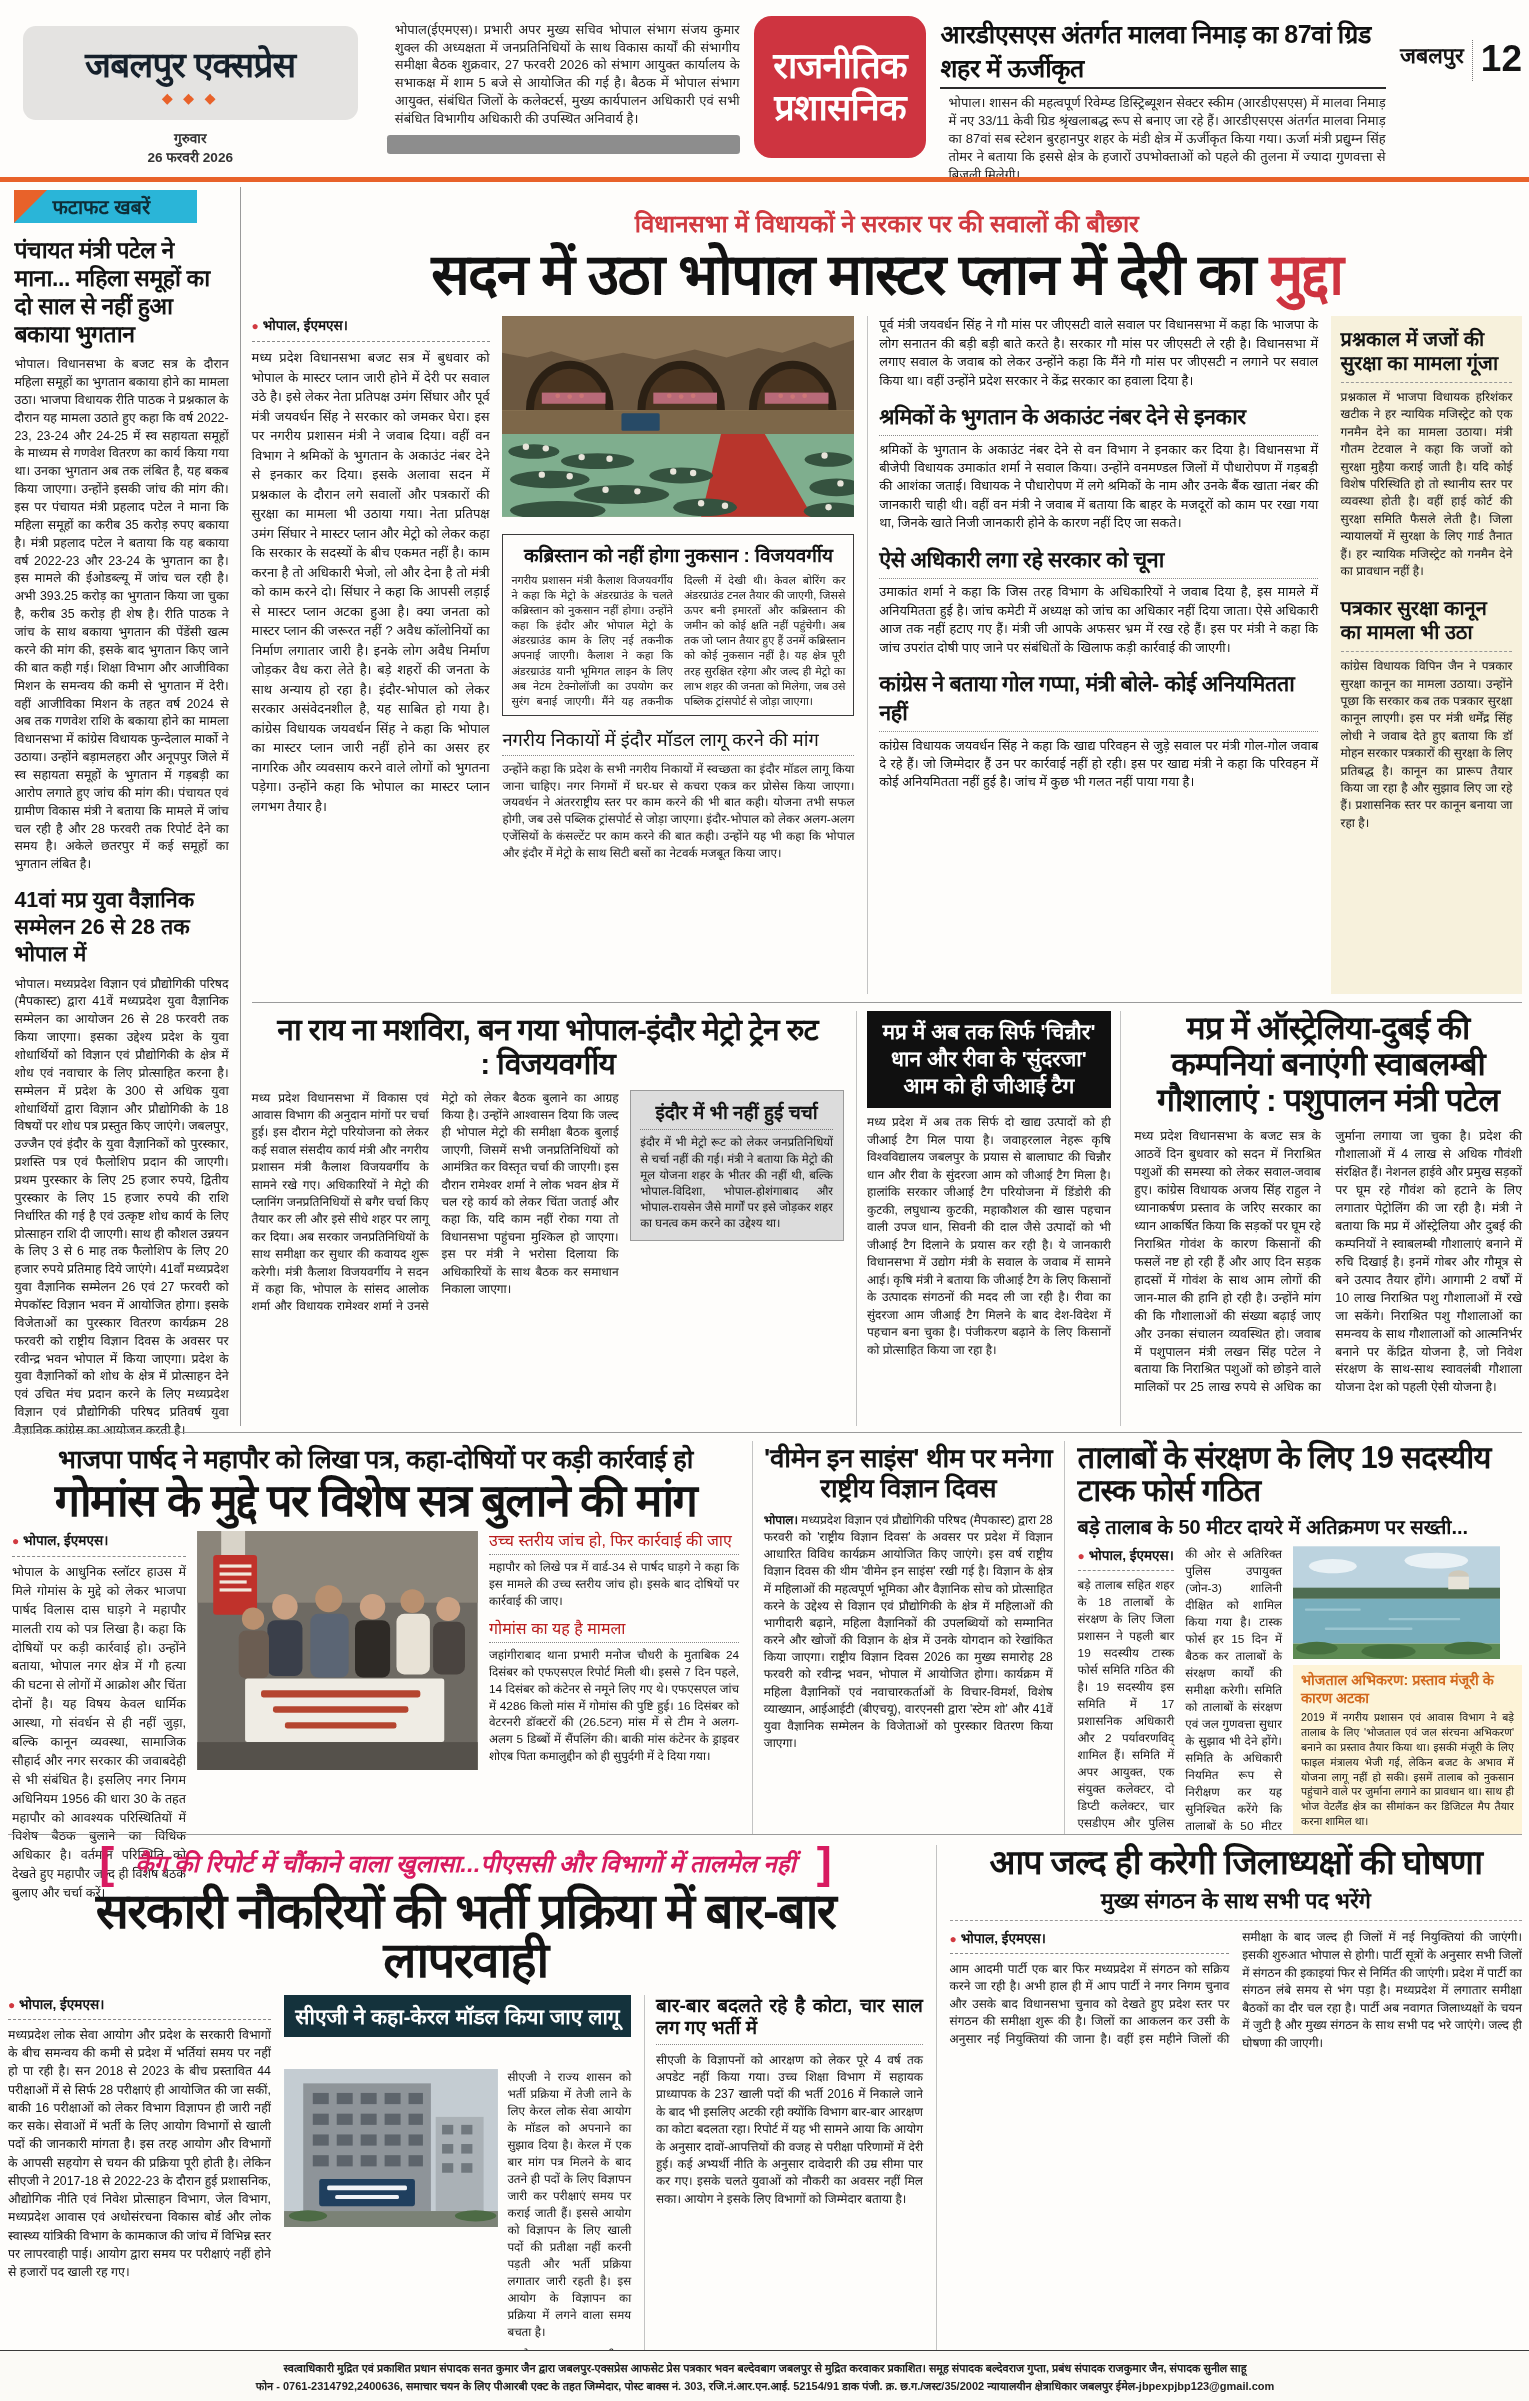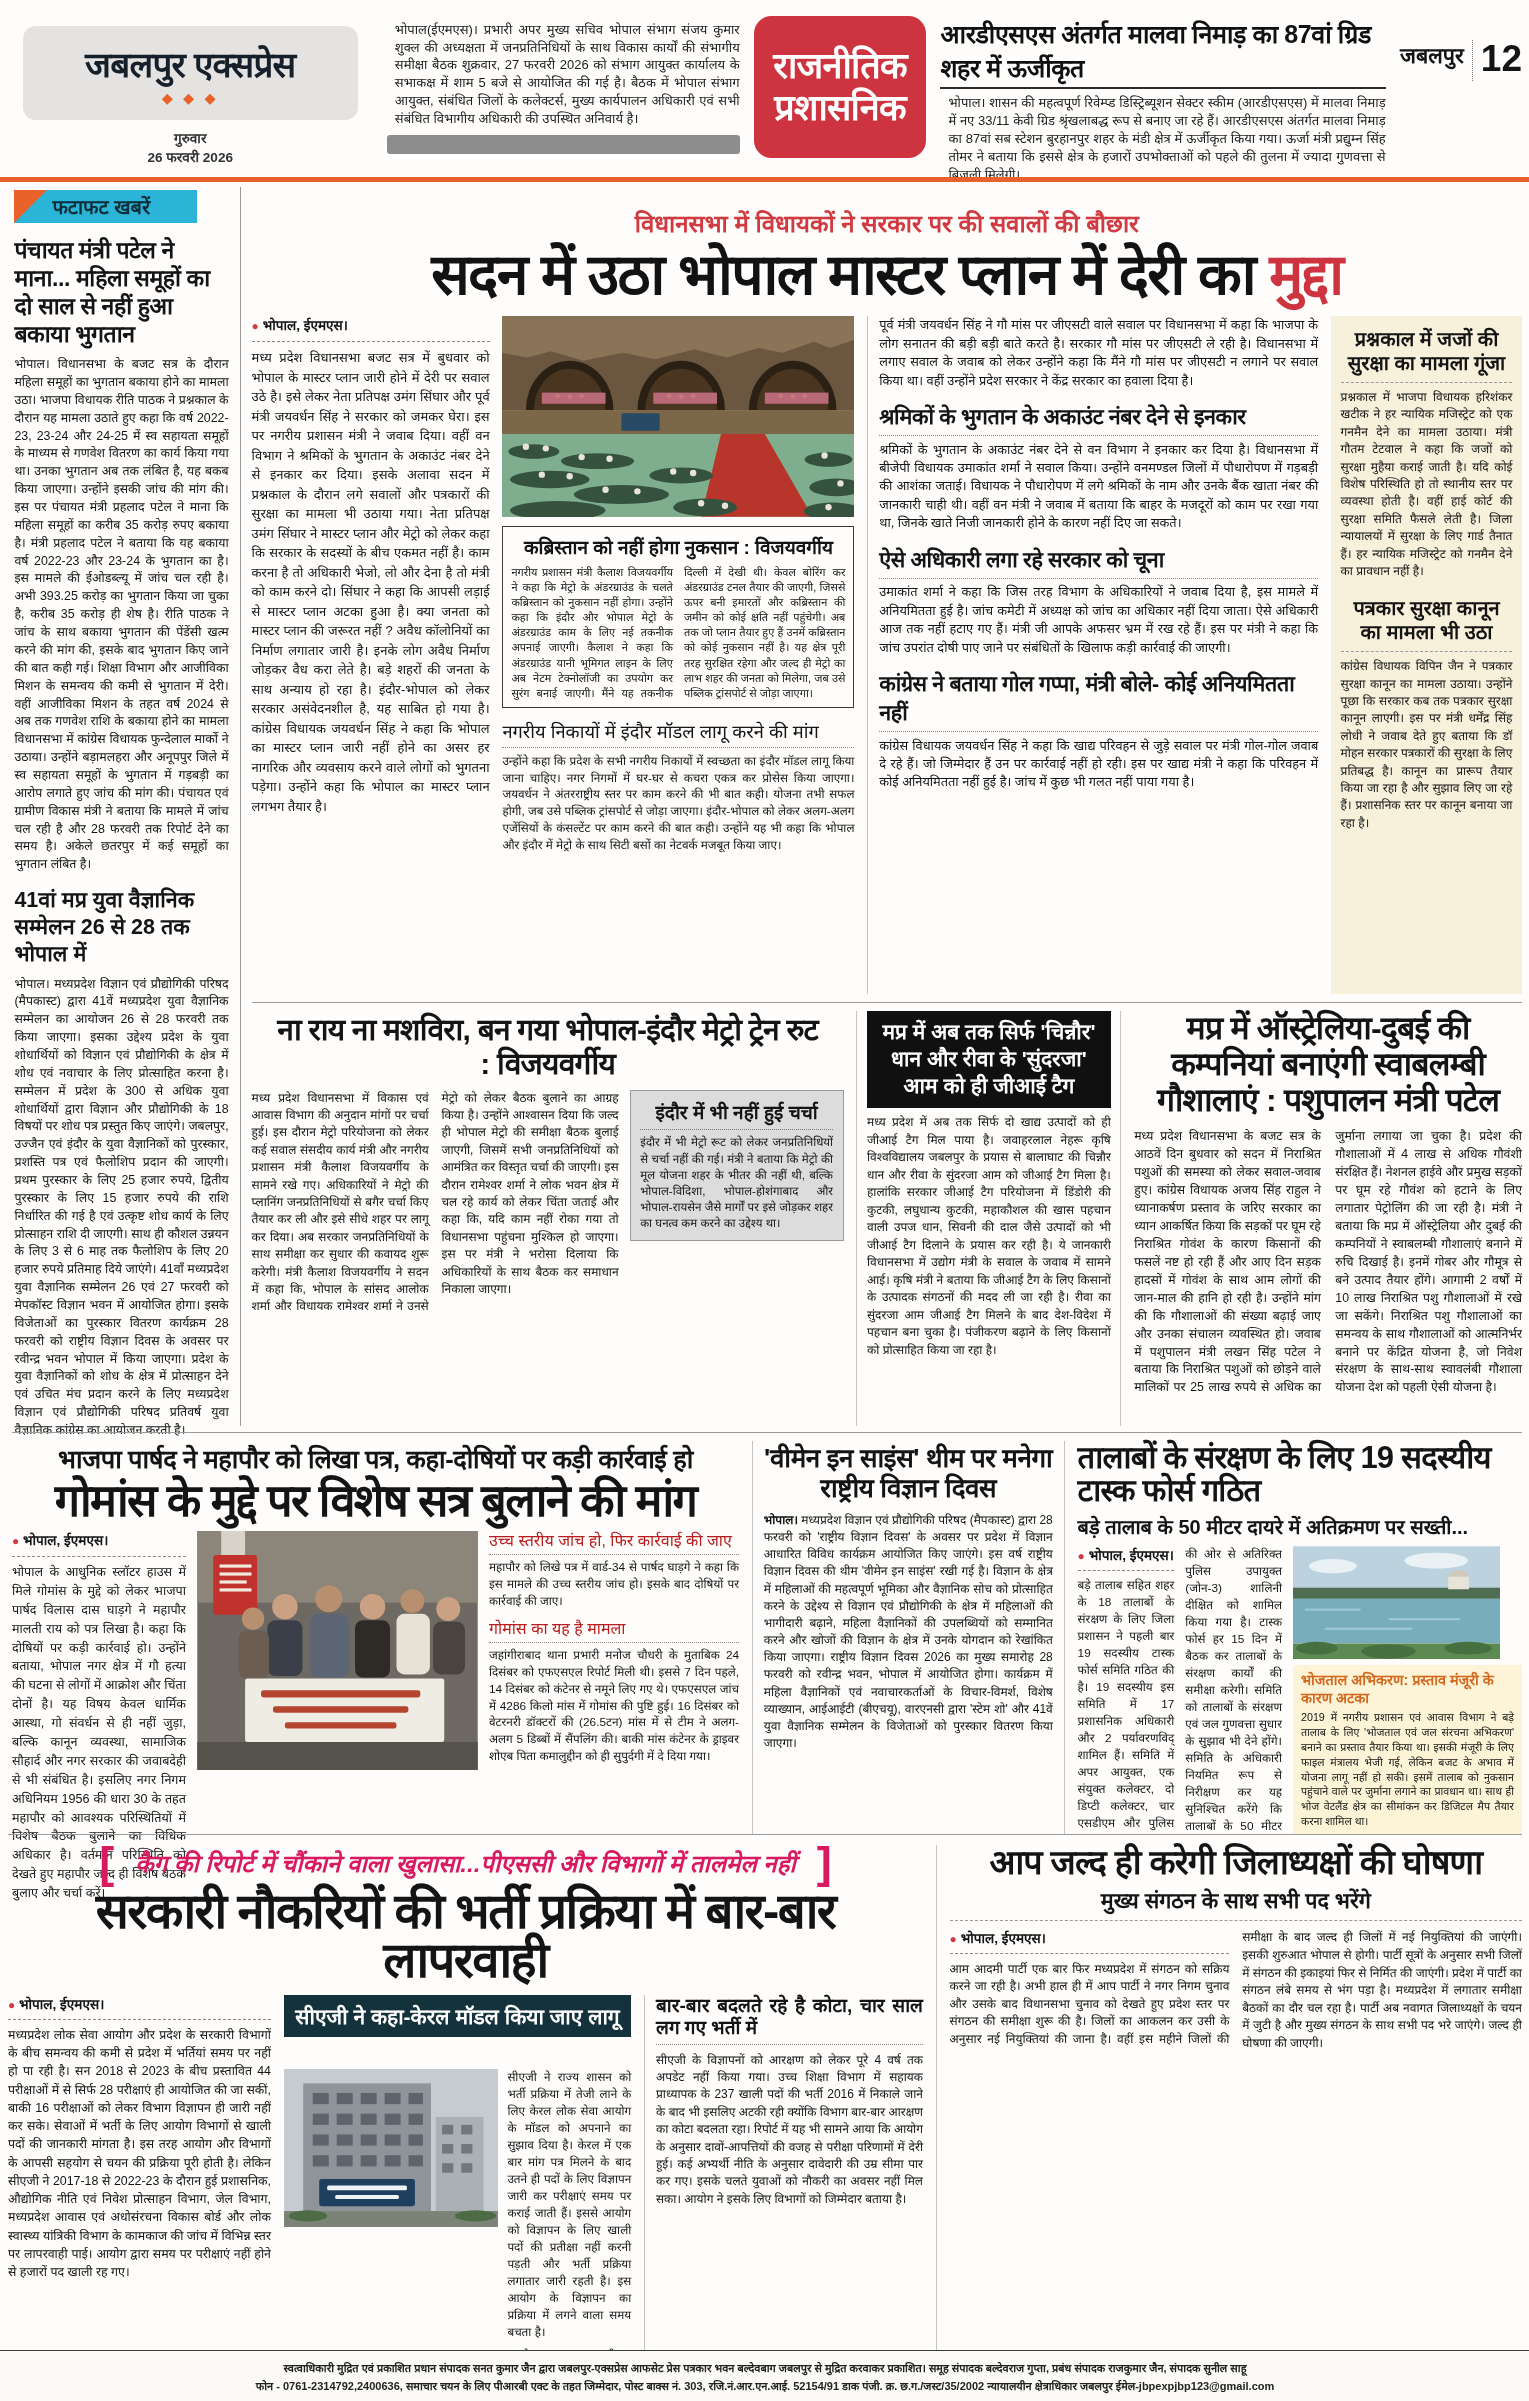--- a/index.html
+++ b/index.html
@@ -44,30 +44,30 @@
   .kicker{text-align:center;color:#d13a40;font-weight:bold;font-size:24px;margin-top:19px;}
   .mainhead{text-align:center;font-size:57px;font-weight:800;letter-spacing:-1.6px;line-height:1.02;
             color:#121212;margin-top:6.4px;}
   .mainhead .red{color:#ce3440;}
   .story-cols{display:flex;gap:12.8px;margin-top:12.8px;flex:1;min-height:0;}
   .byline{font-weight:bold;font-size:13.6px;border-bottom:0.8px dashed #888;padding-bottom:4px;margin-bottom:6.4px;}
   .byline .dot{color:#d13a40;font-size:12px;}
   .colA{width:238px;font-size:13px;line-height:1.5;}
   .colB{width:352px;}
   .photo-frame{width:352px;height:201px;overflow:hidden;}
-  .capbox{border:1.6px solid #3a3a3a;padding:6.4px 8px;margin-top:9px;}
+  .capbox{border:1.6px solid #3a3a3a;padding:6.4px 8px;margin-top:17px;}
   .capbox h3{margin:0 0 4.8px;font-size:19px;font-weight:bold;text-align:center;}
   .capbox .cb-body{font-size:11px;line-height:1.38;column-count:2;column-gap:11px;}
   .midsub-t{font-size:18.3px;font-weight:normal;margin:9.6px 0 4.8px;border-bottom:1.6px dotted #888;padding-bottom:4px;}
   .midsub-b{font-size:11.8px;line-height:1.42;}
   .colC{width:451px;border-left:0.8px solid #c3c3c3;padding-left:11px;box-sizing:border-box;}
   .rail-h{font-size:21.5px;font-weight:bold;margin:0 0 4.8px;border-bottom:1.6px dotted #8a8a8a;padding-bottom:4.8px;letter-spacing:-0.4px;}
   .rail-b{font-size:12.8px;line-height:1.44;margin:0 0 11px;}
   .colD{width:191px;background:#f7f1dc;padding:11px 9.6px;box-sizing:border-box;}
-  .side-h{font-size:20px;font-weight:bold;text-align:center;margin:0 0 6.4px;border-bottom:0.8px dashed #999;padding-bottom:6.4px;line-height:1.2;}
+  .side-h{font-size:20px;font-weight:bold;text-align:left;margin:0 0 6.4px;border-bottom:0.8px dashed #999;padding-bottom:6.4px;line-height:1.2;}
   .side-b{font-size:12px;line-height:1.45;margin-bottom:16px;}
   
   .middle-band{border-top:0.8px solid #9a9a9a;margin-top:8px;padding-top:8px;flex:1;display:flex;gap:12.8px;min-height:0;}
   .metro{width:592px;display:flex;flex-direction:column;}
   .metro h2{font-size:30px;font-weight:bold;text-align:center;margin:1.6px 24px 8px;line-height:1.15;letter-spacing:-0.8px;}
   .metro-row{display:flex;gap:11px;flex:1;min-height:0;}
   .metro-text{flex:1;font-size:12px;line-height:1.45;column-count:2;column-gap:12.8px;}
   .graybox{width:214px;background:#dcdcdc;border:0.8px solid #9a9a9a;padding:8px 9.6px;box-sizing:border-box;align-self:flex-start;}
   .graybox h4{margin:0 0 4.8px;font-size:19px;font-weight:bold;text-align:center;border-bottom:1.6px dotted #777;padding-bottom:4px;}
   .graybox p{margin:0;font-size:11.6px;line-height:1.4;}

